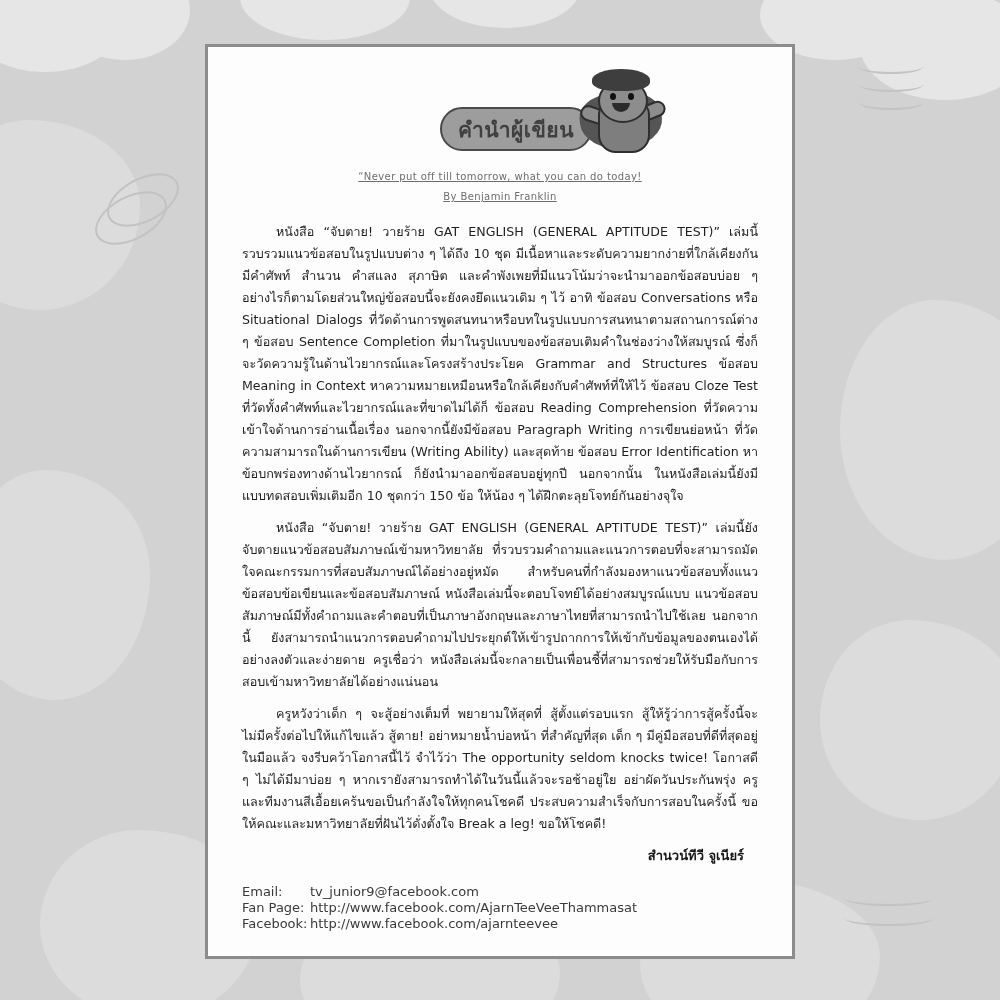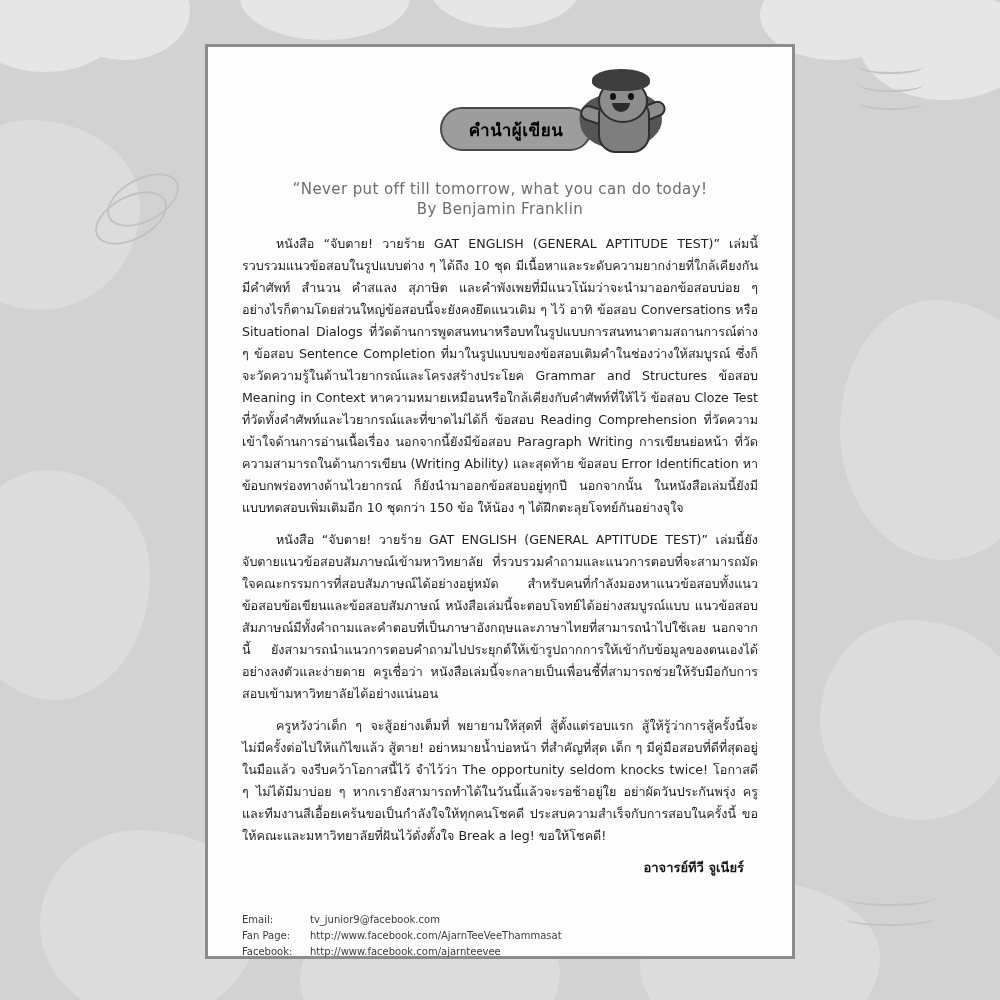--- a/index.html
+++ b/index.html
@@ -79,22 +79,22 @@
     position: absolute;
     right: -11px;
     top: 16px;
     width: 0; height: 0;
     border-top: 7px solid transparent;
     border-bottom: 7px solid transparent;
     border-left: 13px solid #6f6f6f;
   }
   #title-text {
     font-family: "DejaVu Sans", sans-serif;
-    font-size: 17px;
-    color: #000000;
+    font-size: 21px;
+    color: #404040;
     font-weight: bold;
     letter-spacing: .5px;
   }
 
   
   #mascot {
     position: absolute;
     left: 330px;
     top: 2px;
     width: 110px;
@@ -153,25 +153,26 @@
     border: 2px solid #2e2e2e;
     border-radius: 8px;
   }
   .m-arm.l { left: 8px; top: 44px; width: 24px; height: 12px; transform: rotate(18deg); }
   .m-arm.r { left: 66px; top: 40px; width: 24px; height: 12px; transform: rotate(-22deg); }
 
   
   #quote {
     text-align: center;
     color: #6d6d6d;
-    font-size: 15px;
+    font-size: 10px;
     line-height: 20px;
     letter-spacing: .4px;
-    margin-top: 14px;
+    margin-top: 2px;
     margin-bottom: 14px;
+    text-decoration: underline;
   }
 
   
   .para {
     font-size: 12.6px;
     line-height: 22px;
     color: #1f1f1f;
     text-align: justify;
     text-justify: inter-word;
     margin: 0 0 10px 0;
@@ -182,22 +183,22 @@
   #signature {
     text-align: right;
     font-size: 13px;
     font-weight: bold;
     color: #161616;
     margin: 8px 14px 0 0;
   }
 
   
   #contacts {
-    margin-top: 34px;
-    font-size: 10px;
+    margin-top: 18px;
+    font-size: 13px;
     color: #3a3a3a;
     line-height: 16px;
   }
   .contact-row { display: flex; }
   .contact-label { width: 68px; flex: none; }
   .contact-value { }
 </style>
 </head>
 <body>
 
@@ -253,21 +254,21 @@
   </p>
 
   <p class="para">
     <span>หนังสือ </span><b>“จับตาย! วายร้าย GAT ENGLISH (GENERAL APTITUDE TEST)”</b><span> เล่มนี้ยังจับตายแนวข้อสอบสัมภาษณ์เข้ามหาวิทยาลัย ที่รวบรวมคำถามและแนวการตอบที่จะสามารถมัดใจคณะกรรมการที่สอบสัมภาษณ์ได้อย่างอยู่หมัด สำหรับคนที่กำลังมองหาแนวข้อสอบทั้งแนวข้อสอบข้อเขียนและข้อสอบสัมภาษณ์ หนังสือเล่มนี้จะตอบโจทย์ได้อย่างสมบูรณ์แบบ แนวข้อสอบสัมภาษณ์มีทั้งคำถามและคำตอบที่เป็นภาษาอังกฤษและภาษาไทยที่สามารถนำไปใช้เลย นอกจากนี้ ยังสามารถนำแนวการตอบคำถามไปประยุกต์ให้เข้ารูปถากการให้เข้ากับข้อมูลของตนเองได้อย่างลงตัวและง่ายดาย ครูเชื่อว่า หนังสือเล่มนี้จะกลายเป็นเพื่อนชี้ที่สามารถช่วยให้รับมือกับการสอบเข้ามหาวิทยาลัยได้อย่างแน่นอน</span>
   </p>
 
   <p class="para">
     <span>ครูหวังว่าเด็ก ๆ จะสู้อย่างเต็มที่ พยายามให้สุดที่ สู้ตั้งแต่รอบแรก สู้ให้รู้ว่าการสู้ครั้งนี้จะไม่มีครั้งต่อไปให้แก้ไขแล้ว สู้ตาย! อย่าหมายน้ำบ่อหน้า ที่สำคัญที่สุด เด็ก ๆ มีคู่มือสอบที่ดีที่สุดอยู่ในมือแล้ว จงรีบคว้าโอกาสนี้ไว้ จำไว้ว่า The opportunity seldom knocks twice! โอกาสดี ๆ ไม่ได้มีมาบ่อย ๆ หากเรายังสามารถทำได้ในวันนี้แล้วจะรอช้าอยู่ใย อย่าผัดวันประกันพรุ่ง ครูและทีมงานสีเอื้อยเคร้นขอเป็นกำลังใจให้ทุกคนโชคดี ประสบความสำเร็จกับการสอบในครั้งนี้ ขอให้คณะและมหาวิทยาลัยที่ฝันไว้ดั่งตั้งใจ Break a leg! ขอให้โชคดี!</span>
   </p>
 
-  <div id="signature">อาจารย์ทีวี จูเนียร์</div>
+  <div id="signature">สำนวน์ทีวี จูเนียร์</div>
 
   <div id="contacts">
     <div class="contact-row">
       <span class="contact-label">Email:</span>
       <span class="contact-value">tv_junior9@facebook.com</span>
     </div>
     <div class="contact-row">
       <span class="contact-label">Fan Page:</span>
       <span class="contact-value">http://www.facebook.com/AjarnTeeVeeThammasat</span>
     </div>

